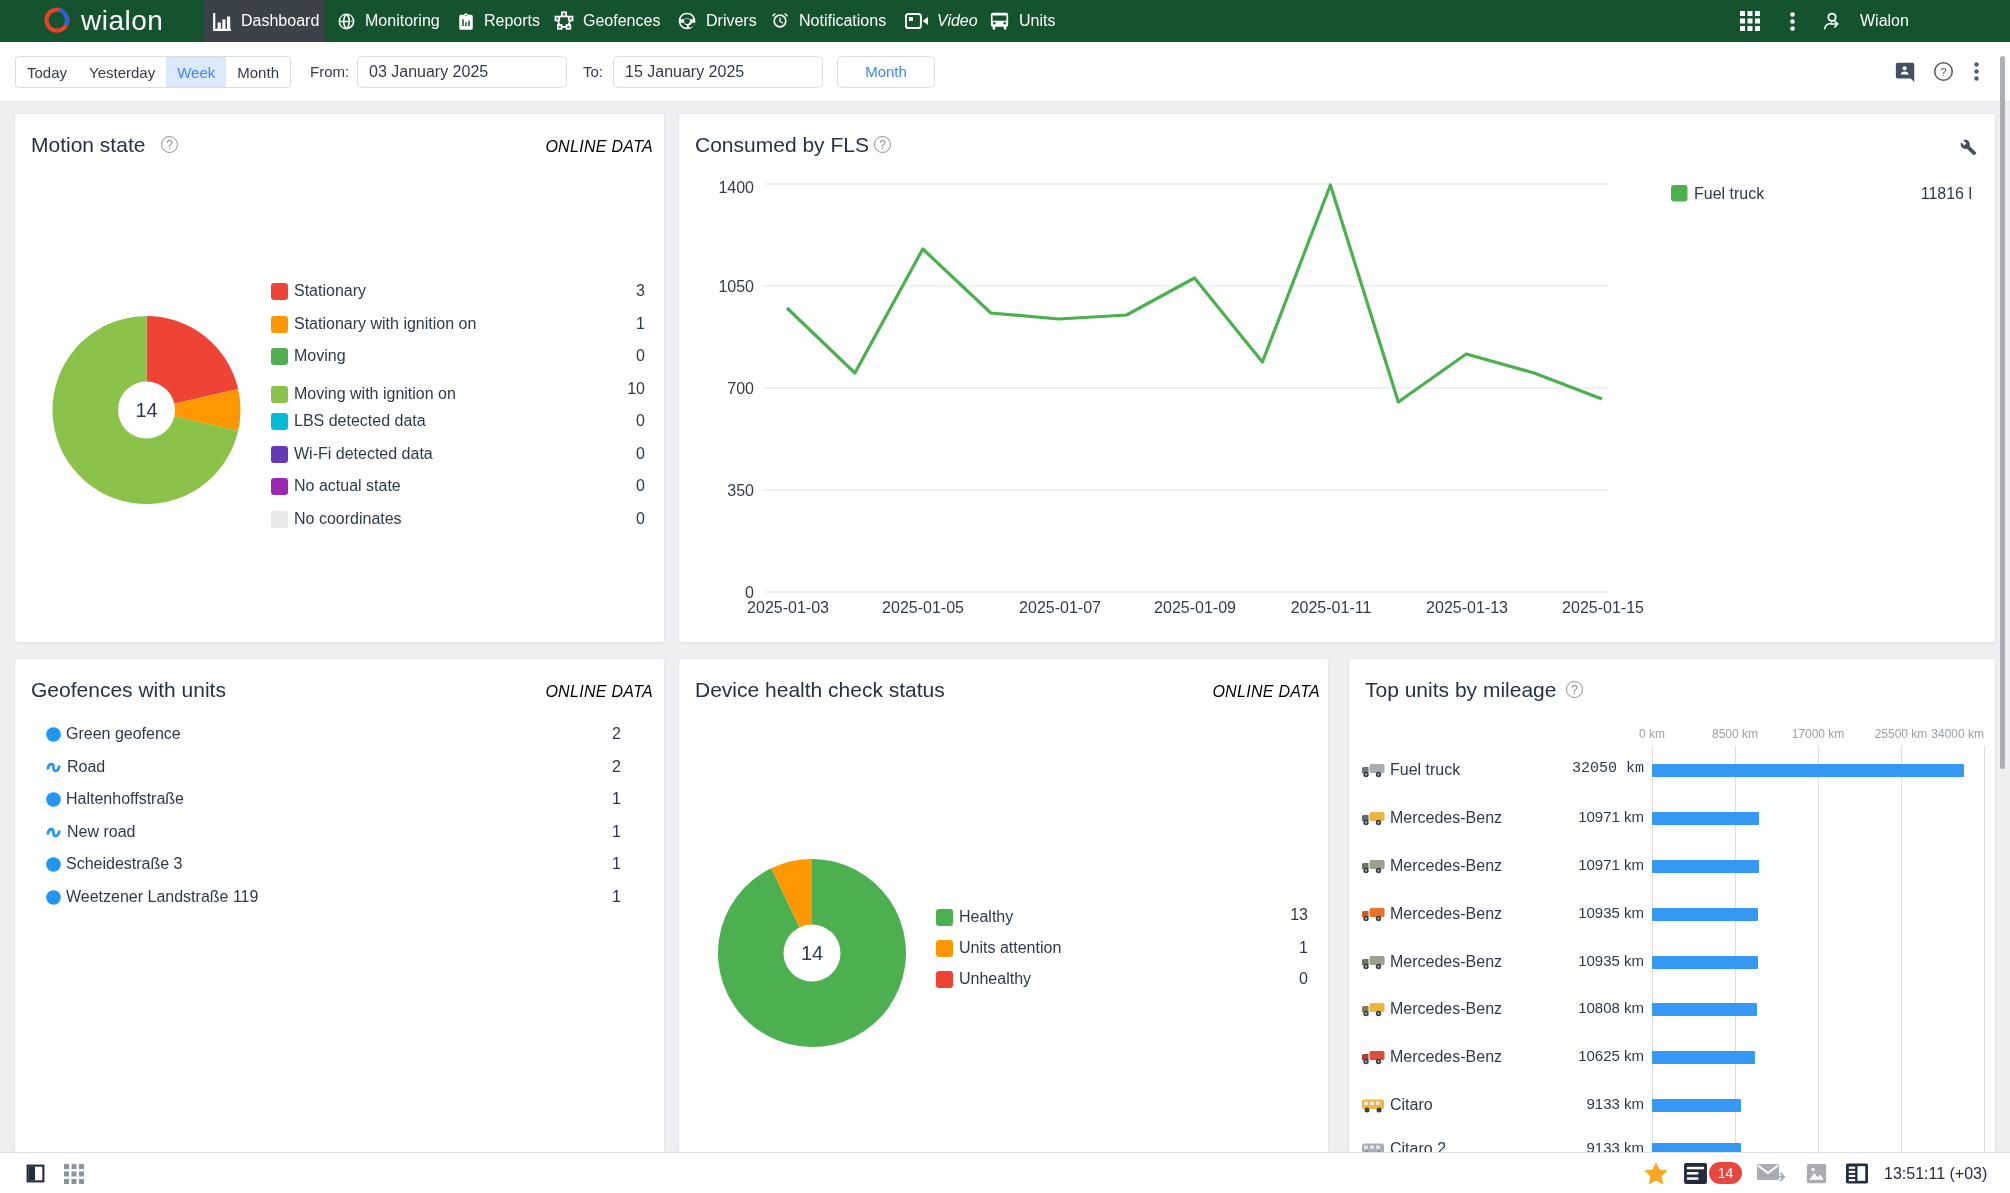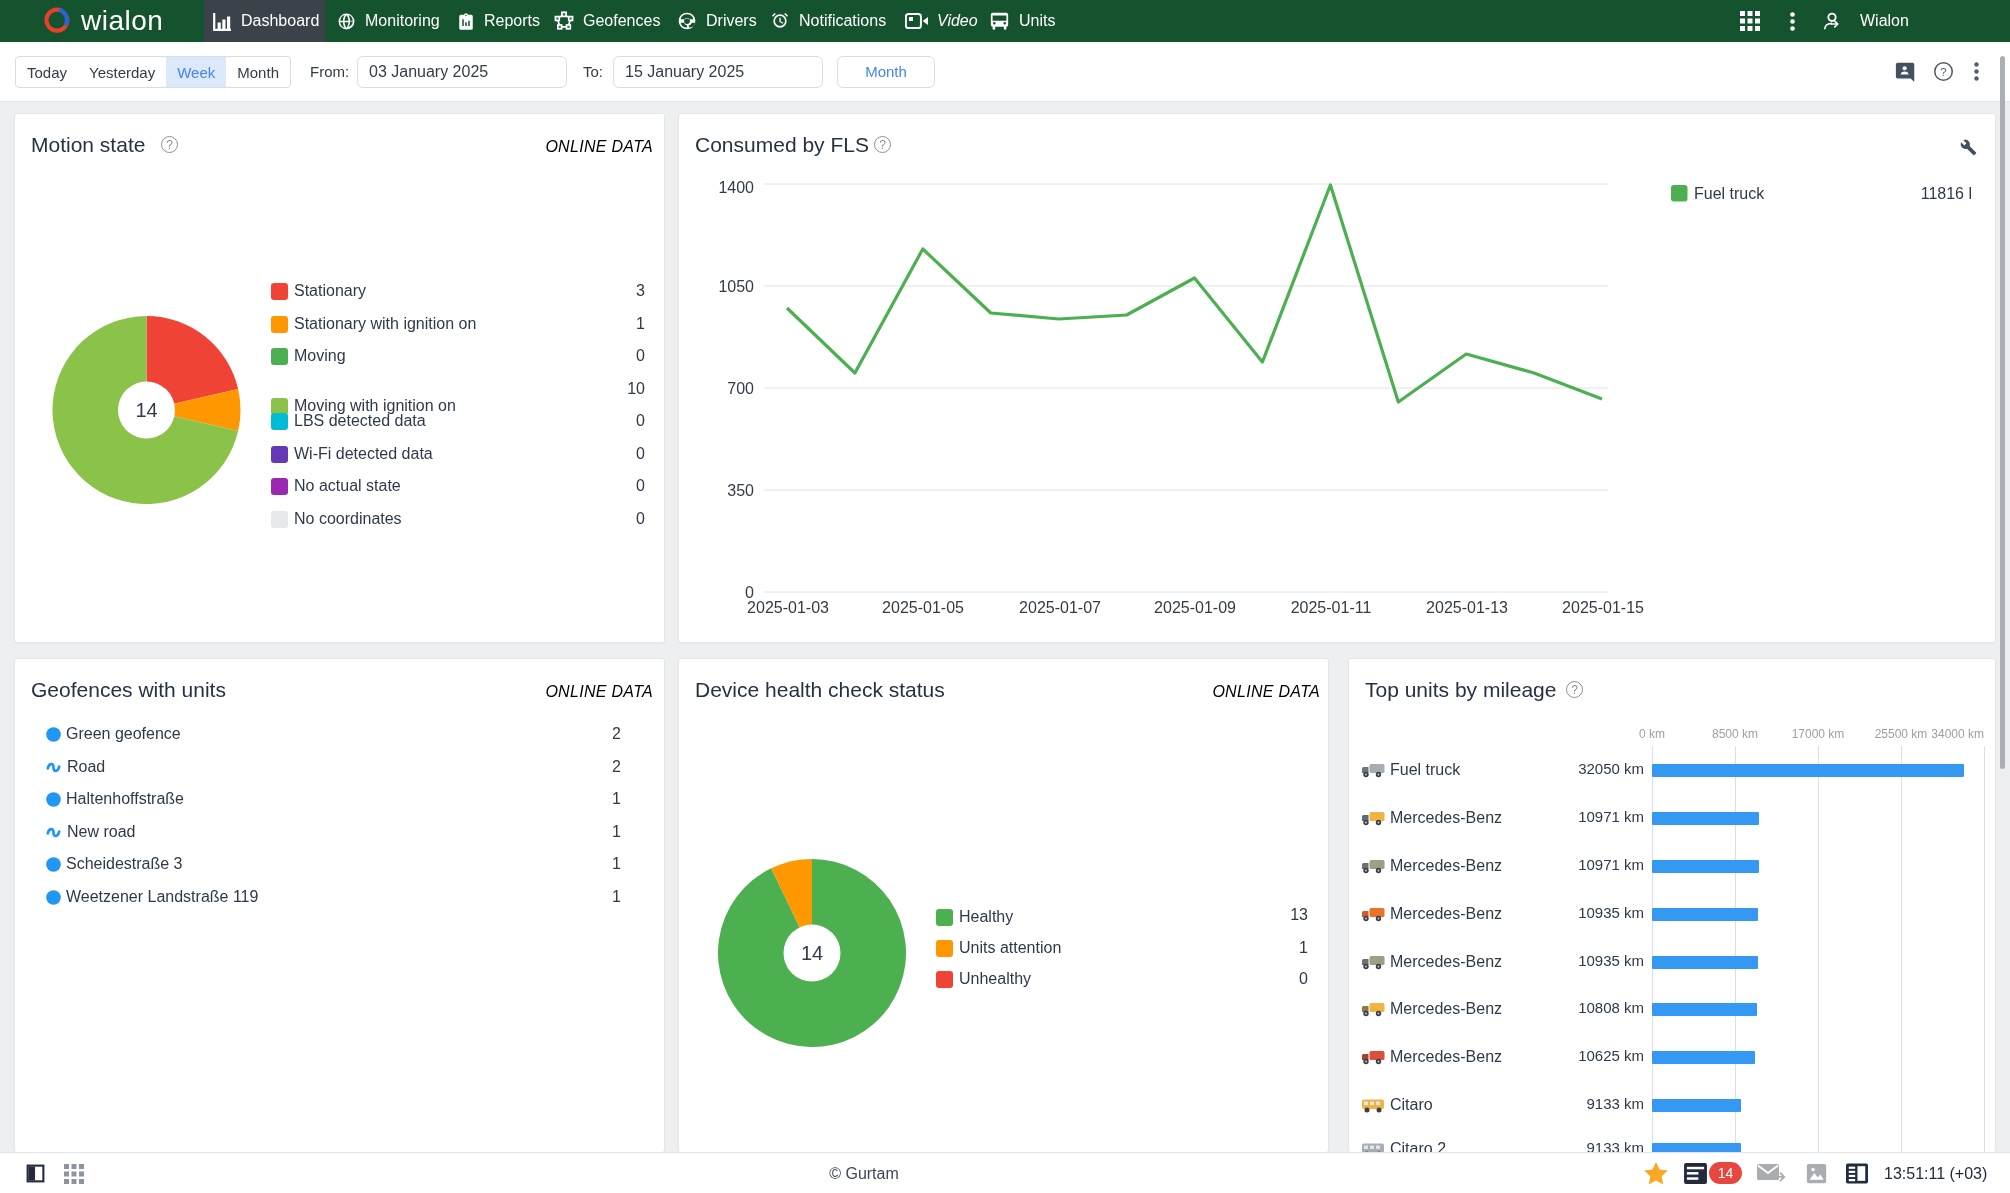--- a/index.html
+++ b/index.html
@@ -185,21 +185,21 @@
   <div class="lrow" style="left:256px;top:198px;">
       <div class="lsq" style="background:#ff9800"></div>
       <div class="ltxt">Stationary with ignition on</div>
     </div>
   <div class="lval" style="right:19px;top:201px;">1</div>
   <div class="lrow" style="left:256px;top:230px;">
       <div class="lsq" style="background:#4caf50"></div>
       <div class="ltxt">Moving</div>
     </div>
   <div class="lval" style="right:19px;top:233px;">0</div>
-  <div class="lrow" style="left:256px;top:280px;">
+  <div class="lrow" style="left:256px;top:268px;">
       <div class="lsq" style="background:#8bc34a"></div>
       <div class="ltxt">Moving with ignition on</div>
     </div>
   <div class="lval" style="right:19px;top:266px;">10</div>
   <div class="lrow" style="left:256px;top:295px;justify-content:center;">
       <div class="lsq" style="background:#00bcd4"></div>
       <div class="ltxt">LBS detected data</div>
     </div>
   <div class="lval" style="right:19px;top:298px;">0</div>
   <div class="lrow" style="left:256px;top:328px;">
@@ -338,21 +338,21 @@
       <svg width="24" height="18" viewBox="0 0 24 18" style="flex:none">
         <rect x="8.5" y="3" width="15" height="9" rx="1.5" fill="#a7adb3"></rect>
         <path d="M1 12 V7.5 a1.5 1.5 0 011.5-1.5 h5 v6 z" fill="#70767c"></path>
         <circle cx="5" cy="13.5" r="2.7" fill="#3a3f44"></circle>
         <circle cx="17.5" cy="13.5" r="2.7" fill="#3a3f44"></circle>
         <circle cx="5" cy="13.5" r="1" fill="#c8ccd0"></circle>
         <circle cx="17.5" cy="13.5" r="1" fill="#c8ccd0"></circle>
       </svg>
       <span style="margin-left:5px">Fuel truck</span>
     </div>
-  <div class="tuval" style="right:351px;top:101px;">32050 km</div>
+  <div class="tuval" style="right:351px;top:101px;font-family:Liberation Mono, monospace;">32050 km</div>
   <div class="tubar" style="left:303px;top:104.5px;width:312px;"></div>
   <div class="turow" style="left:12px;top:147px;">
       <svg width="24" height="18" viewBox="0 0 24 18" style="flex:none">
         <rect x="8.5" y="3" width="15" height="9" rx="1.5" fill="#f0b440"></rect>
         <path d="M1 12 V7.5 a1.5 1.5 0 011.5-1.5 h5 v6 z" fill="#5d6c79"></path>
         <circle cx="5" cy="13.5" r="2.7" fill="#3a3f44"></circle>
         <circle cx="17.5" cy="13.5" r="2.7" fill="#3a3f44"></circle>
         <circle cx="5" cy="13.5" r="1" fill="#c8ccd0"></circle>
         <circle cx="17.5" cy="13.5" r="1" fill="#c8ccd0"></circle>
       </svg>
@@ -466,21 +466,20 @@
         <rect x="7.5" y="0" width="5" height="5"></rect>
         <rect x="15" y="0" width="5" height="5"></rect>
         <rect x="0" y="7.5" width="5" height="5"></rect>
         <rect x="7.5" y="7.5" width="5" height="5"></rect>
         <rect x="15" y="7.5" width="5" height="5"></rect>
         <rect x="0" y="15" width="5" height="5"></rect>
         <rect x="7.5" y="15" width="5" height="5"></rect>
         <rect x="15" y="15" width="5" height="5"></rect>
       </g>
     </svg>
-  <div class="abs" style="left:0;top:0;width:1728px;height:41px;line-height:41px;text-align:center;font-size:16px;color:#3c4858;">© Gurtam</div>
   <svg class="abs" style="left:1644px;top:9px" width="24" height="23" viewBox="0 0 24 23">
       <path fill="#f9a825" d="M12 0l3.5 7.6 8.3 1-6.1 5.7 1.6 8.2L12 18.4l-7.3 4.1 1.6-8.2L.2 8.6l8.3-1z"></path>
     </svg>
   <svg class="abs" style="left:1684px;top:10px" width="23" height="21" viewBox="0 0 24 22">
       <rect x="0" y="0" width="24" height="22" rx="2" fill="#222c3d"></rect>
       <rect x="3" y="4" width="18" height="2.6" fill="#fff"></rect>
       <rect x="3" y="9.5" width="12" height="2.6" fill="#fff"></rect>
       <rect x="3" y="15" width="12" height="2.6" fill="#fff"></rect>
     </svg>
   <div class="abs" style="left:1709px;top:9px;width:33px;height:22px;background:#e8473f;border-radius:11px;color:#fff;font-size:14px;text-align:center;line-height:22px;">14</div>

